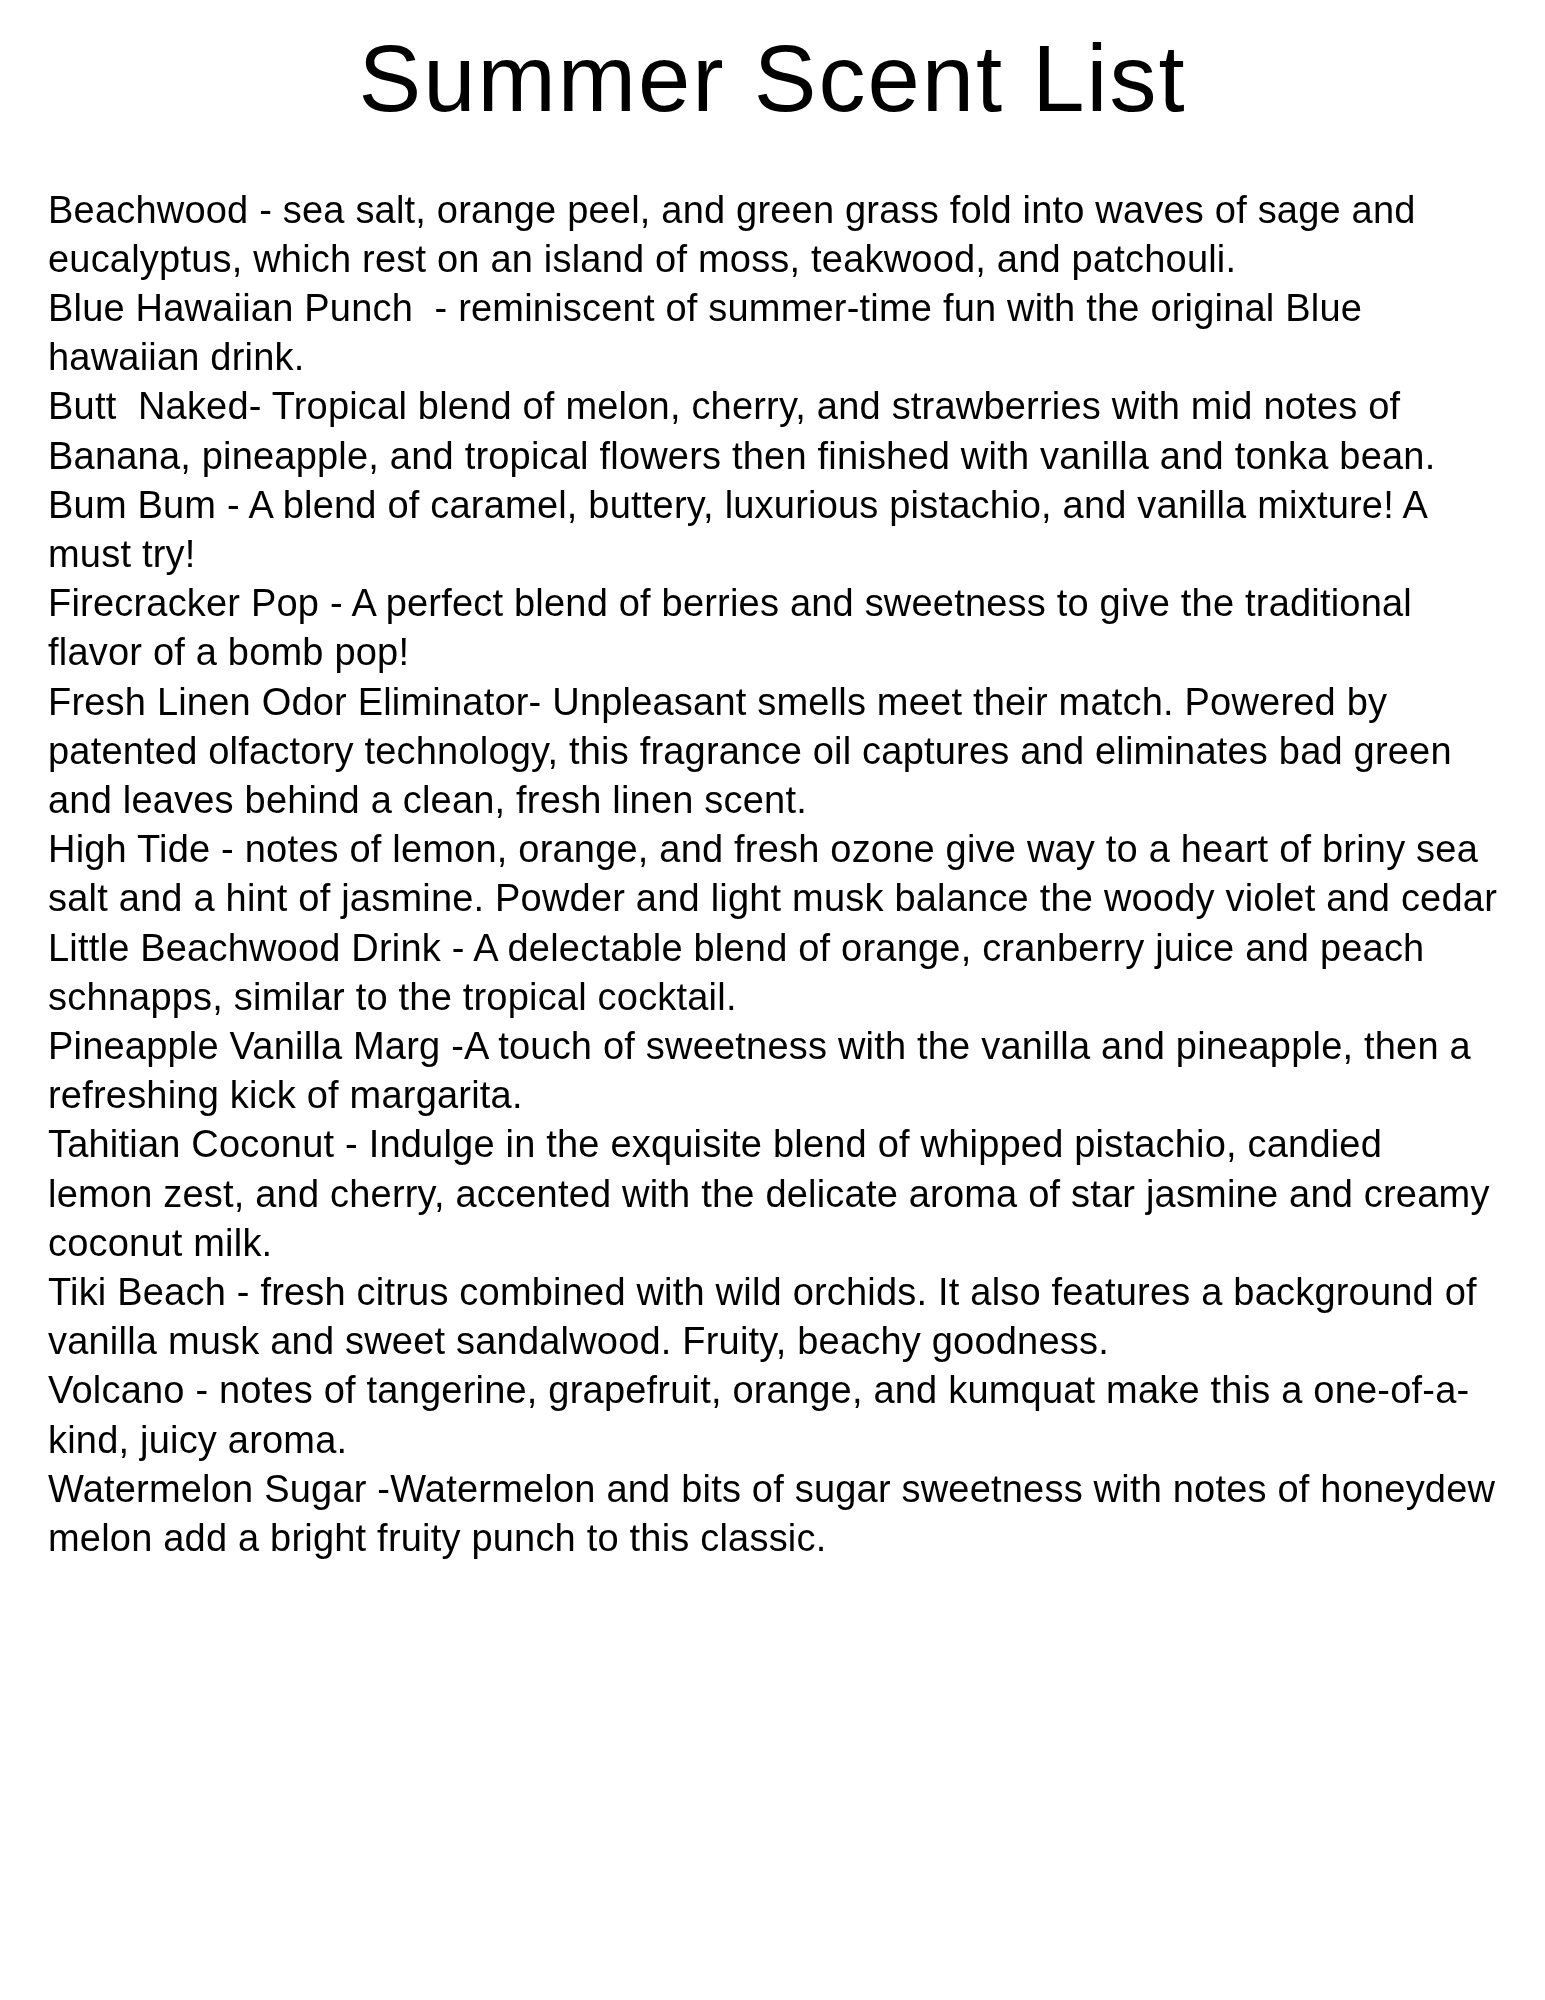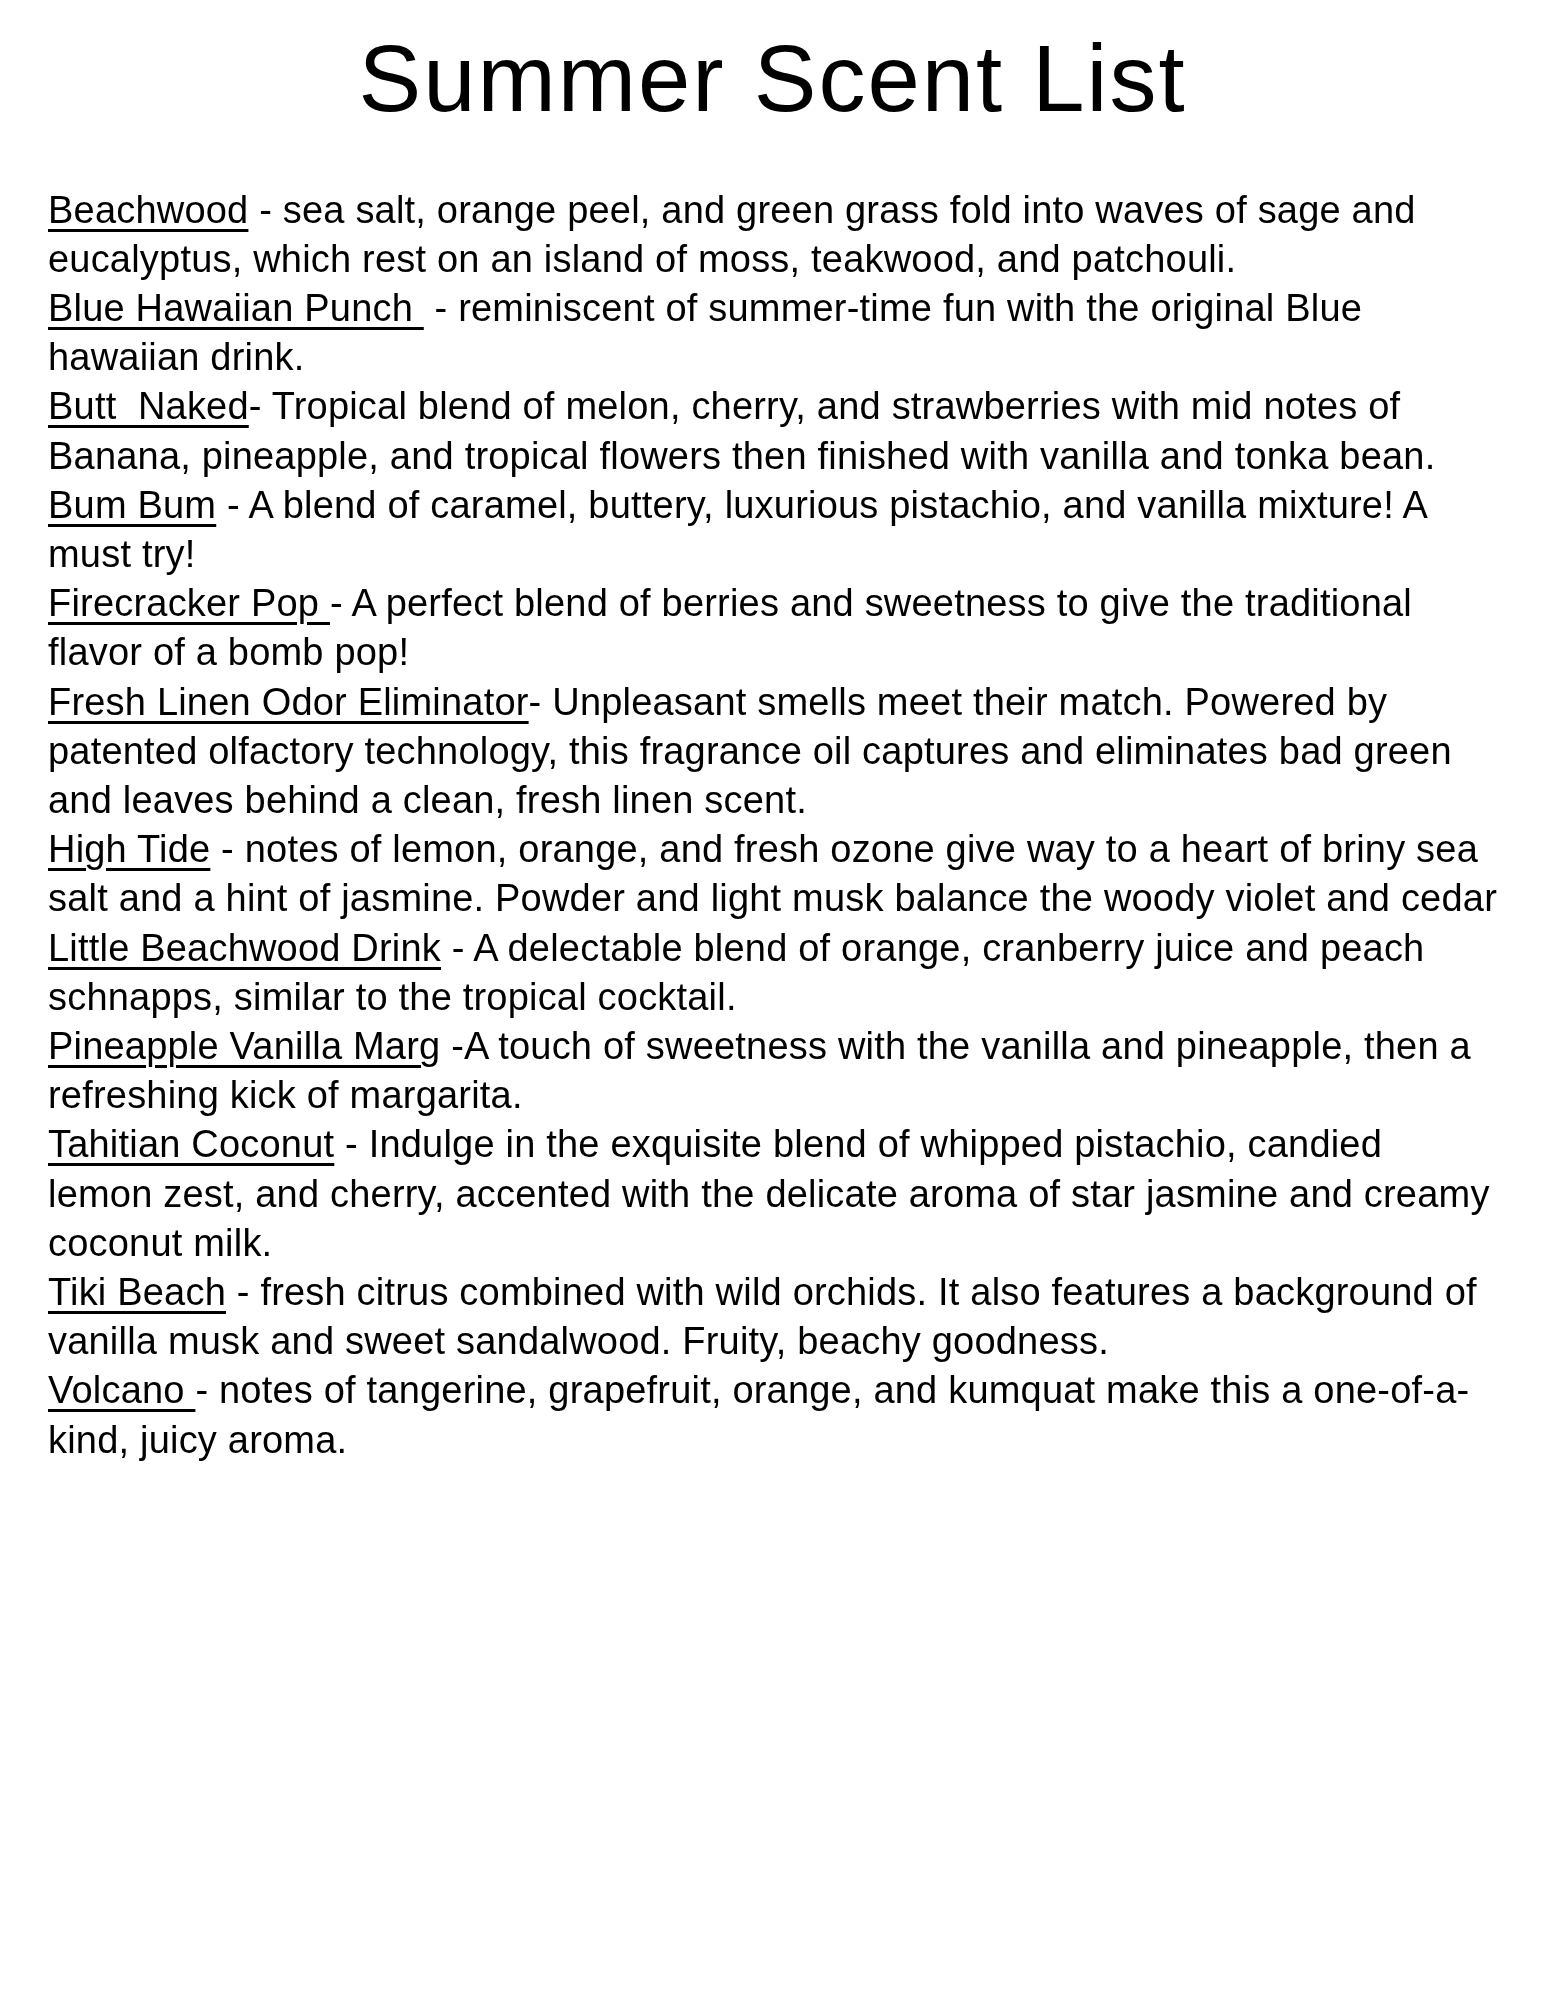--- a/index.html
+++ b/index.html
@@ -35,21 +35,20 @@
   }
   p.scent {
     margin: 0;
     font-size: 38px;
     line-height: 49.2px;
     letter-spacing: 0.2px;
     white-space: pre-wrap;
     color: #000000;
   }
   .scent-name {
-    text-decoration: underline;
     text-decoration-thickness: 2.5px;
     text-underline-offset: 6px;
   }
 </style>
 </head>
 <body>
 
 <div class="page">
   <h1 class="doc-title">Summer Scent List</h1>
 
@@ -74,14 +73,15 @@
   <p class="scent"><span class="scent-name">Pineapple Vanilla Marg</span><span> -</span><span>A touch of sweetness with the vanilla and pineapple, then a refreshing kick of margarita.</span></p>
 
 
   <p class="scent"><span class="scent-name">Tahitian Coconut</span><span> - </span><span>Indulge in the exquisite blend of whipped pistachio, candied lemon zest, and cherry, accented with the delicate aroma of star jasmine and creamy coconut milk.</span></p>
 
   <p class="scent"><span class="scent-name">Tiki Beach</span><span> - </span><span>fresh citrus combined with wild orchids. It also features a background of vanilla musk and sweet sandalwood. Fruity, beachy goodness.</span></p>
 
 
   <p class="scent"><span class="scent-name">Volcano </span><span>- </span><span>notes of tangerine, grapefruit, orange, and kumquat make this a one-of-a-kind, juicy aroma.</span></p>
 
+  <p class="scent"><span class="scent-name">Watermelon Sugar </span><span>-</span><span>Watermelon and bits of sugar sweetness with notes of honeydew melon add a bright fruity punch to this classic.</span></p>
 </div>
 </div>
 
 </body></html>

